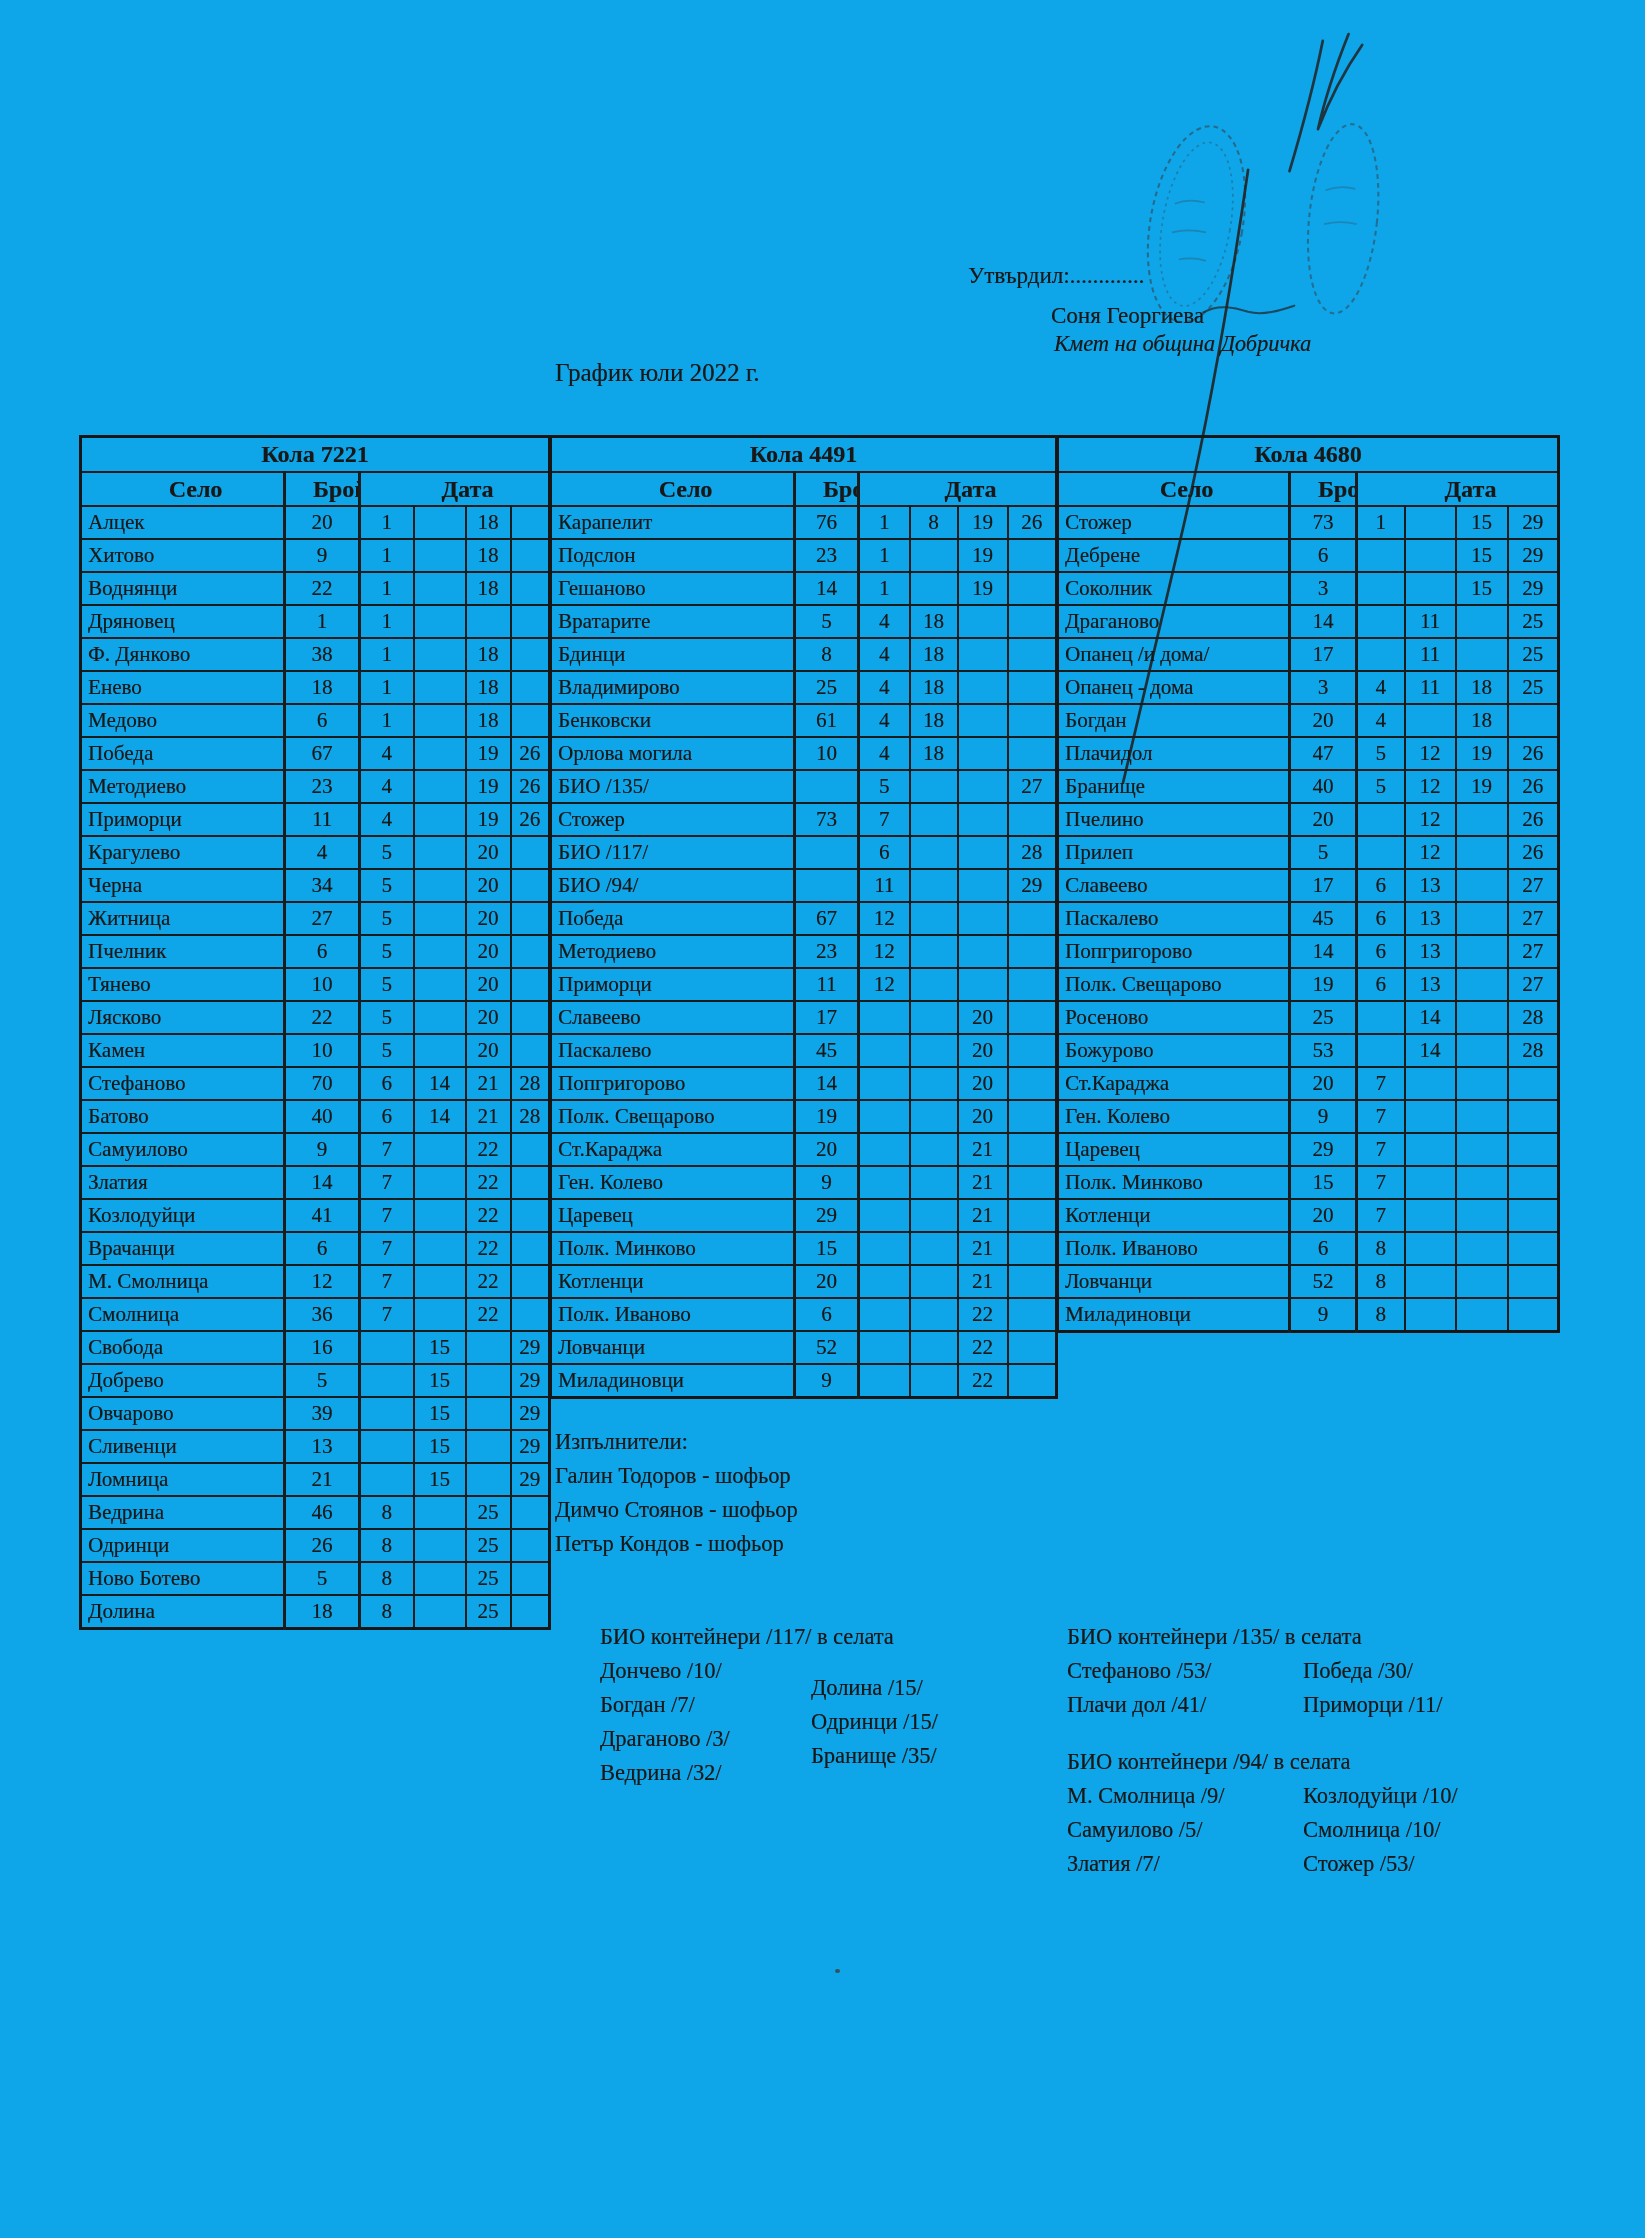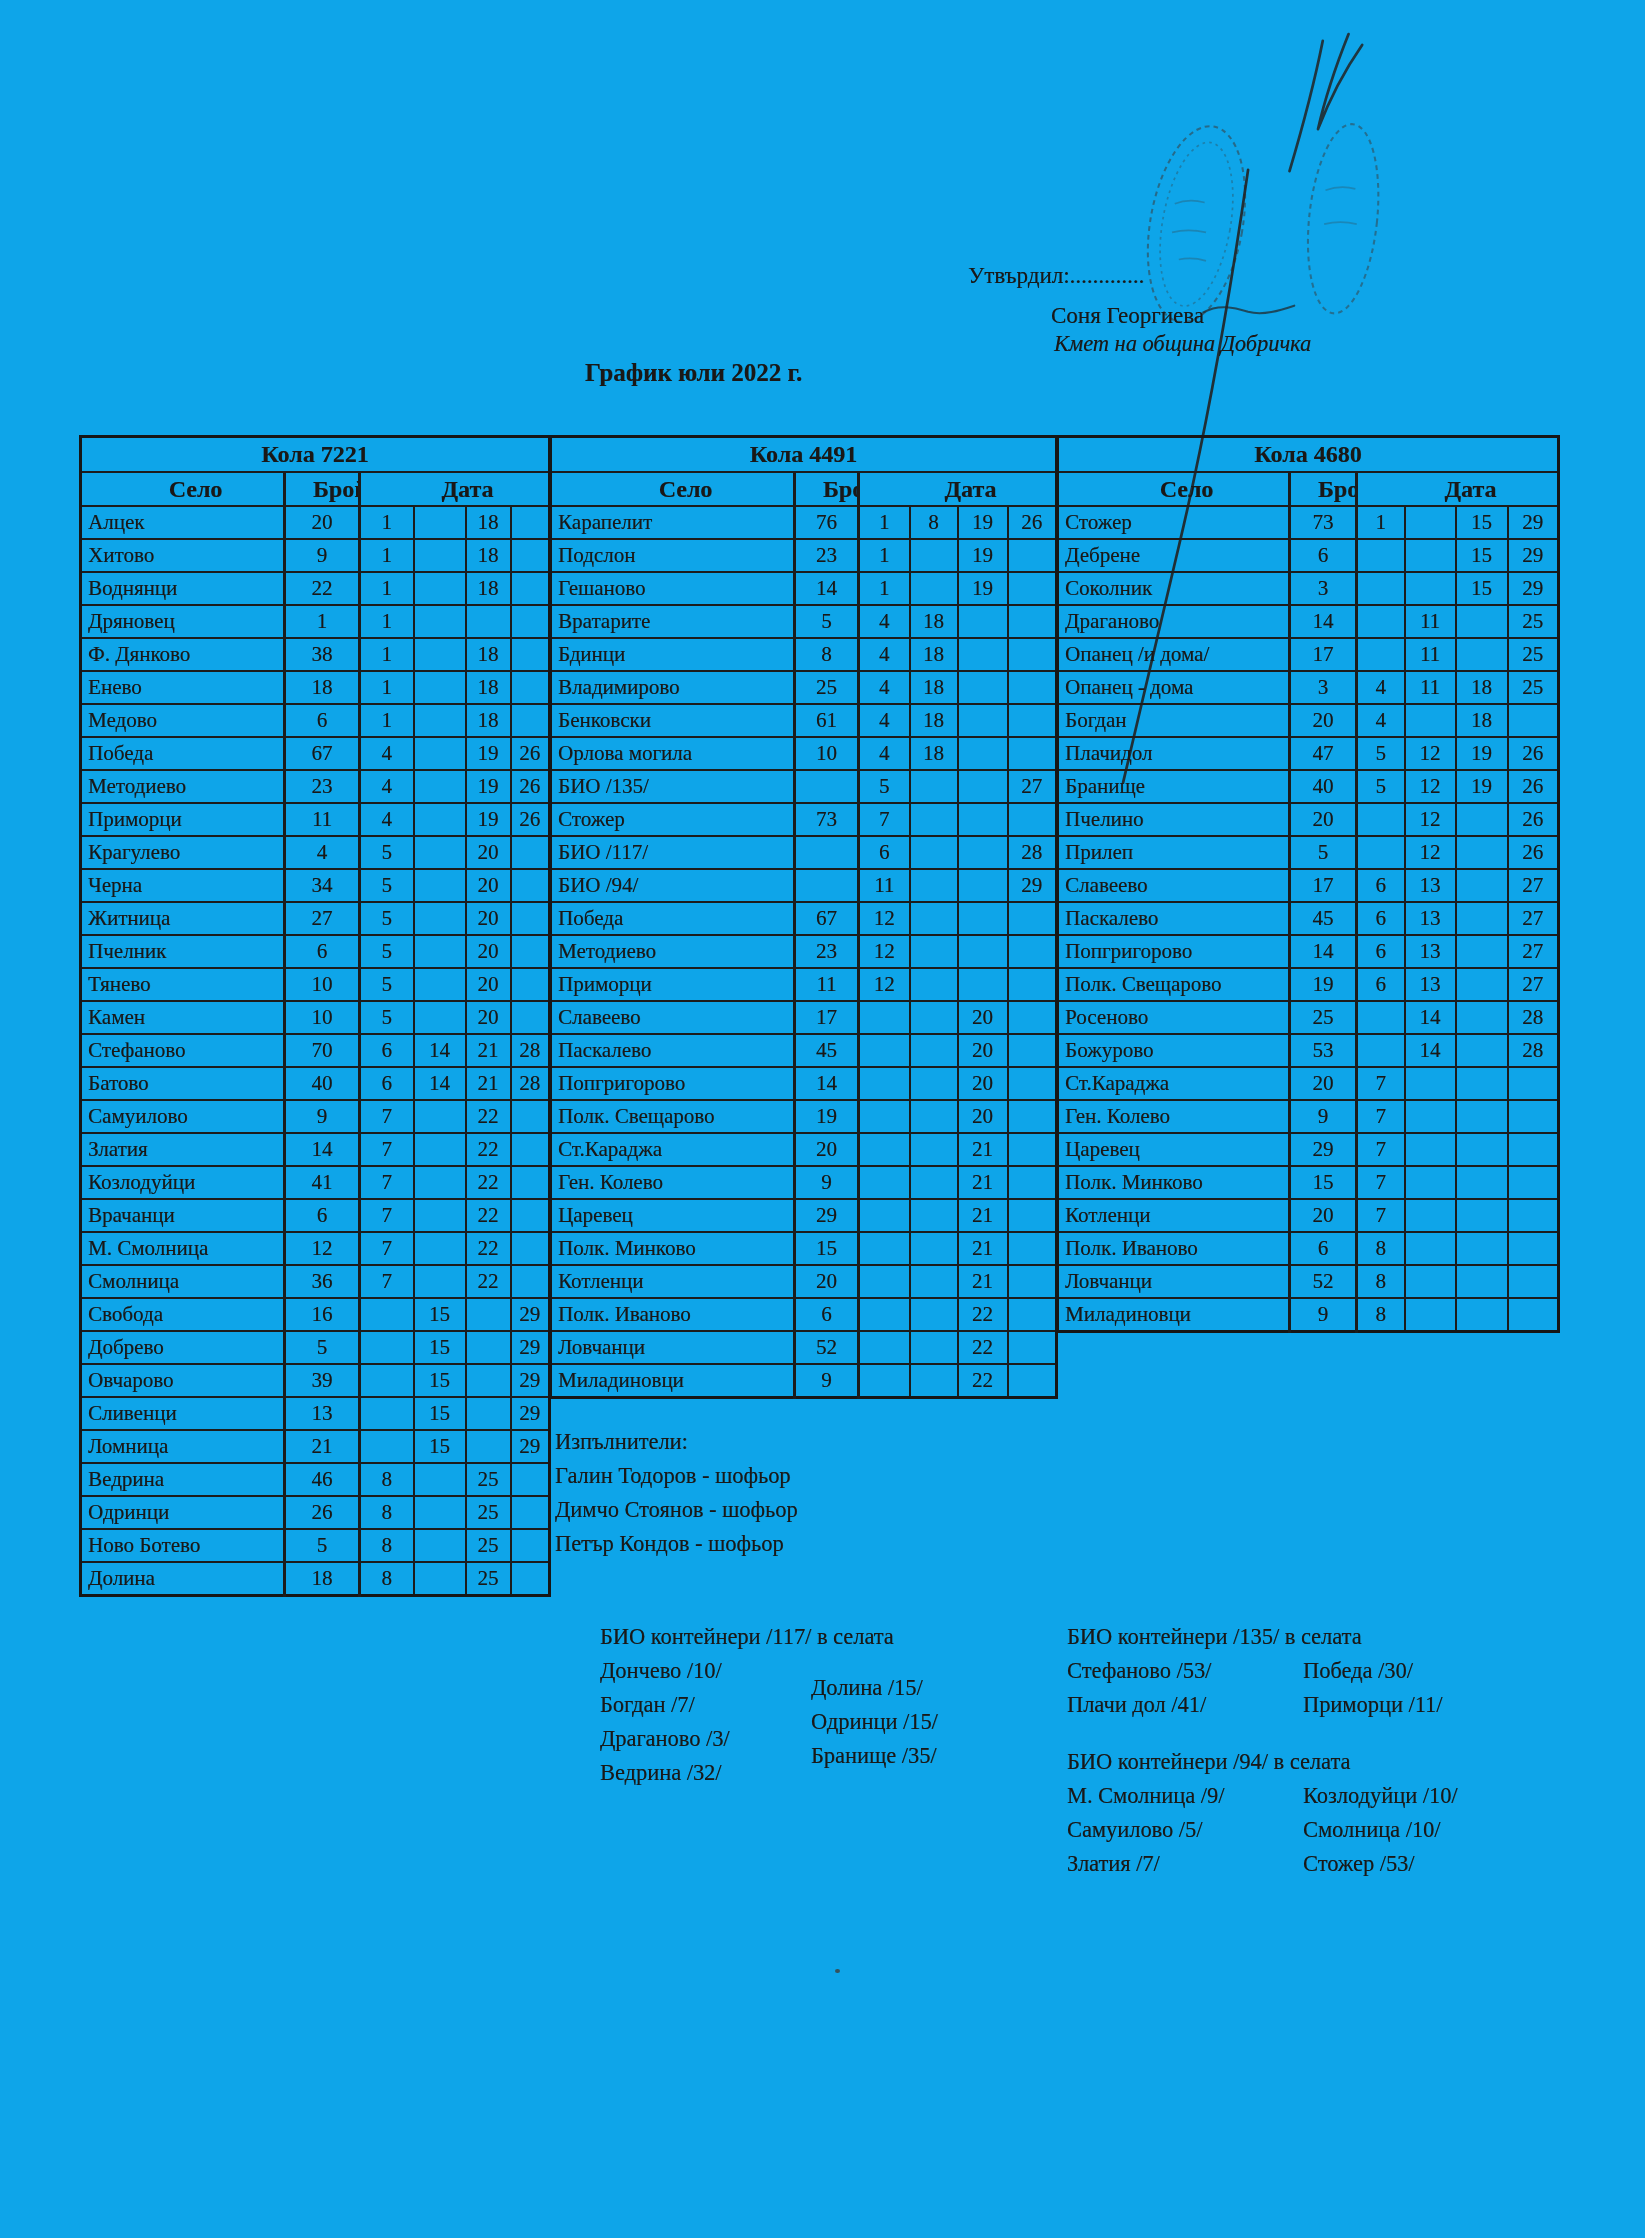--- a/index.html
+++ b/index.html
@@ -11,21 +11,21 @@
     color:#1a1817;
     overflow:hidden;
   }
   .abs{position:absolute;}
   .ink{text-shadow:0.3px 0.3px 0 rgba(20,20,20,0.5);}
 
   
   .approve-label{font-size:23px;white-space:nowrap;}
   .approver-name{font-size:23px;white-space:nowrap;}
   .approver-role{font-size:22.4px;font-style:italic;white-space:nowrap;}
-  .doc-title{font-size:25px;font-weight:bold;white-space:nowrap;margin-left:30px;}
+  .doc-title{font-size:25px;font-weight:normal;white-space:nowrap;}
 
   
   table.sched{
     position:absolute;top:435px;
     border-collapse:collapse;table-layout:fixed;
     border:3.4px solid #161616;
     background:transparent;
   }
   table.sched th,table.sched td{
     border:2px solid #1c1c1c;
@@ -218,20 +218,28 @@
         </tr>
         <tr>
           <td class="village">Тянево</td>
           <td class="num">10</td>
           <td class="num">5</td>
           <td class="num"></td>
           <td class="num">20</td>
           <td class="num"></td>
         </tr>
         <tr>
+          <td class="village">Лясково</td>
+          <td class="num">22</td>
+          <td class="num">5</td>
+          <td class="num"></td>
+          <td class="num">20</td>
+          <td class="num"></td>
+        </tr>
+        <tr>
           <td class="village">Камен</td>
           <td class="num">10</td>
           <td class="num">5</td>
           <td class="num"></td>
           <td class="num">20</td>
           <td class="num"></td>
         </tr>
         <tr>
           <td class="village">Стефаново</td>
           <td class="num">70</td>

